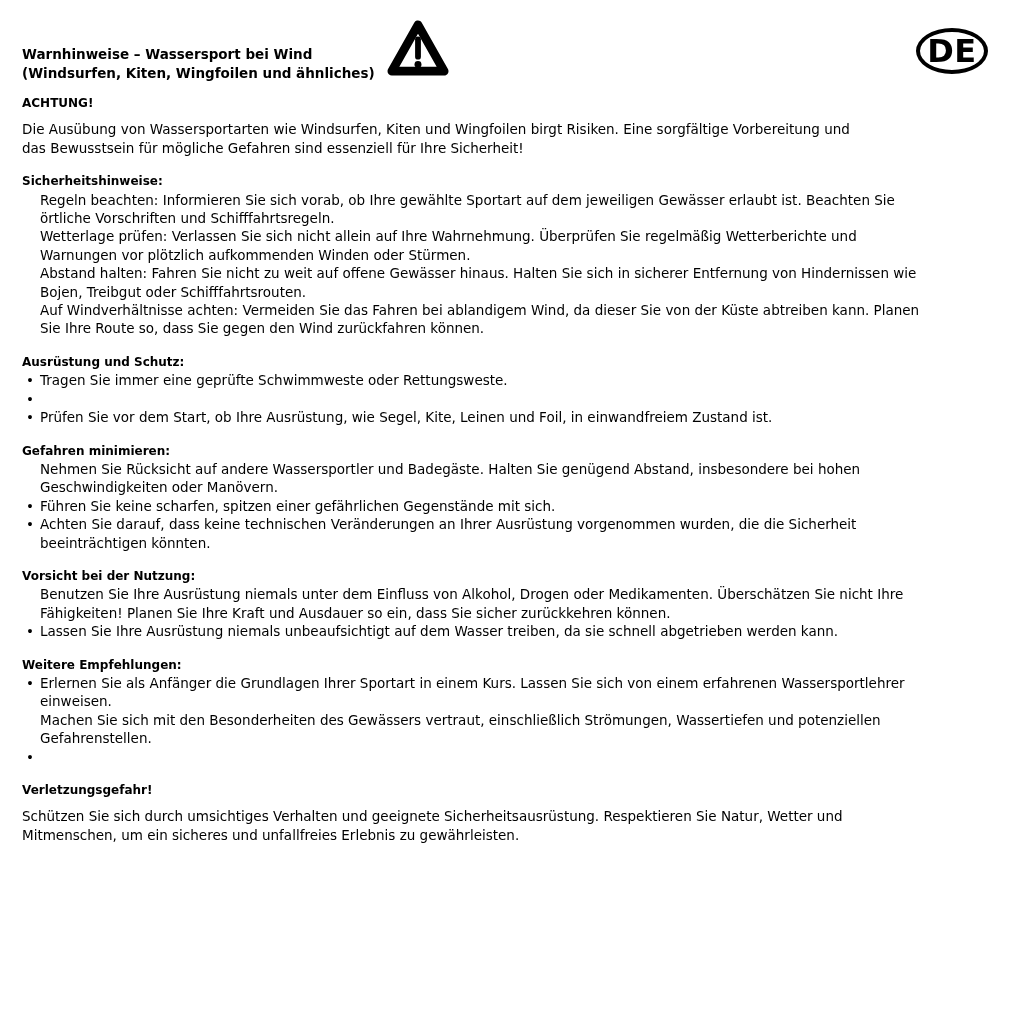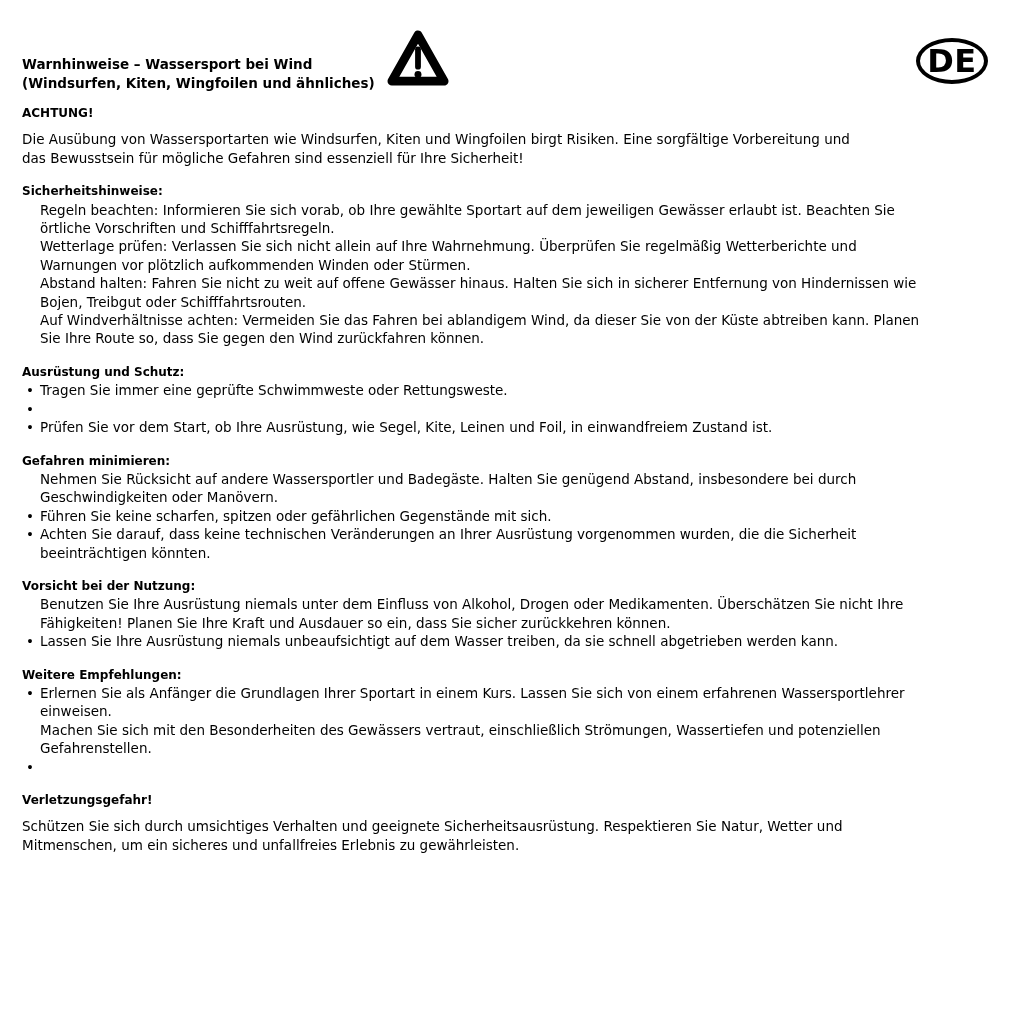--- a/index.html
+++ b/index.html
@@ -7,21 +7,21 @@
     background: #ffffff;
     color: #000000;
     font-family: "DejaVu Sans", "Liberation Sans", sans-serif;
   }
   body {
     width: 1020px; height: 1026px;
     overflow: hidden;
     font-size: 13.5px;
     line-height: 18.4px;
   }
-  .page { padding: 30px 22px 0 22px; }
+  .page { padding: 20px 22px 0 22px; }
 
   
   .doc-header {
     display: flex;
     align-items: flex-end;
     height: 62px;
     margin-bottom: 12px;
   }
   .title-block { font-weight: bold; }
   .title-line { white-space: pre; }
@@ -126,26 +126,26 @@
             <span class="marker">•</span>
             <div class="text">Prüfen Sie vor dem Start, ob Ihre Ausrüstung, wie Segel, Kite, Leinen und Foil, in einwandfreiem Zustand ist.</div>
           </div>
         </div>
       </section>
       <section class="section">
         <h2 class="heading">Gefahren minimieren:</h2>
         <div class="section-body">
           <div class="block plain">
             <span class="marker"></span>
-            <div class="text">Nehmen Sie Rücksicht auf andere Wassersportler und Badegäste. Halten Sie genügend Abstand, insbesondere bei durch
+            <div class="text">Nehmen Sie Rücksicht auf andere Wassersportler und Badegäste. Halten Sie genügend Abstand, insbesondere bei hohen
 Geschwindigkeiten oder Manövern.</div>
           </div>
           <div class="block bullet">
             <span class="marker">•</span>
-            <div class="text">Führen Sie keine scharfen, spitzen oder gefährlichen Gegenstände mit sich.</div>
+            <div class="text">Führen Sie keine scharfen, spitzen einer gefährlichen Gegenstände mit sich.</div>
           </div>
           <div class="block bullet">
             <span class="marker">•</span>
             <div class="text">Achten Sie darauf, dass keine technischen Veränderungen an Ihrer Ausrüstung vorgenommen wurden, die die Sicherheit
 beeinträchtigen könnten.</div>
           </div>
         </div>
       </section>
       <section class="section">
         <h2 class="heading">Vorsicht bei der Nutzung:</h2>

